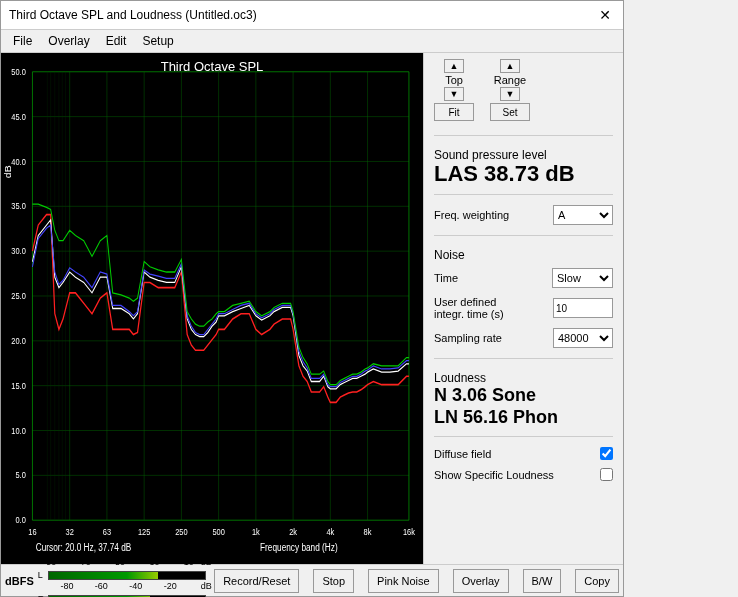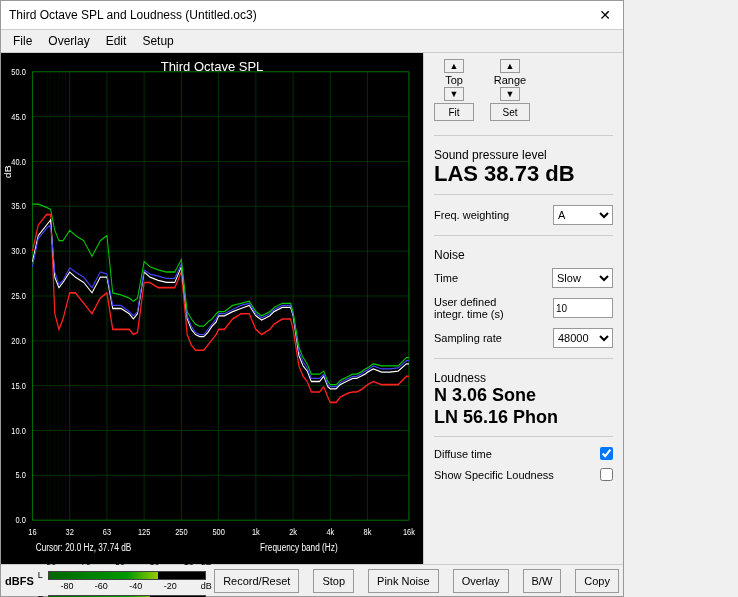--- a/index.html
+++ b/index.html
@@ -274,21 +274,21 @@
 
       <div>
         <div class="section-label">Loudness</div>
         <div class="medium-value">N 3.06 Sone</div>
         <div class="medium-value">LN 56.16 Phon</div>
       </div>
 
       <div class="separator"></div>
 
       <div class="checkbox-row">
-        <span class="checkbox-label">Diffuse time</span>
+        <span class="checkbox-label">Diffuse field</span>
         <input type="checkbox" checked="" style="">
       </div>
       <div class="checkbox-row">
         <span class="checkbox-label">Show Specific Loudness</span>
         <input type="checkbox" style="">
       </div>
     </div>
   </div>
 
   <div class="bottom-bar">

